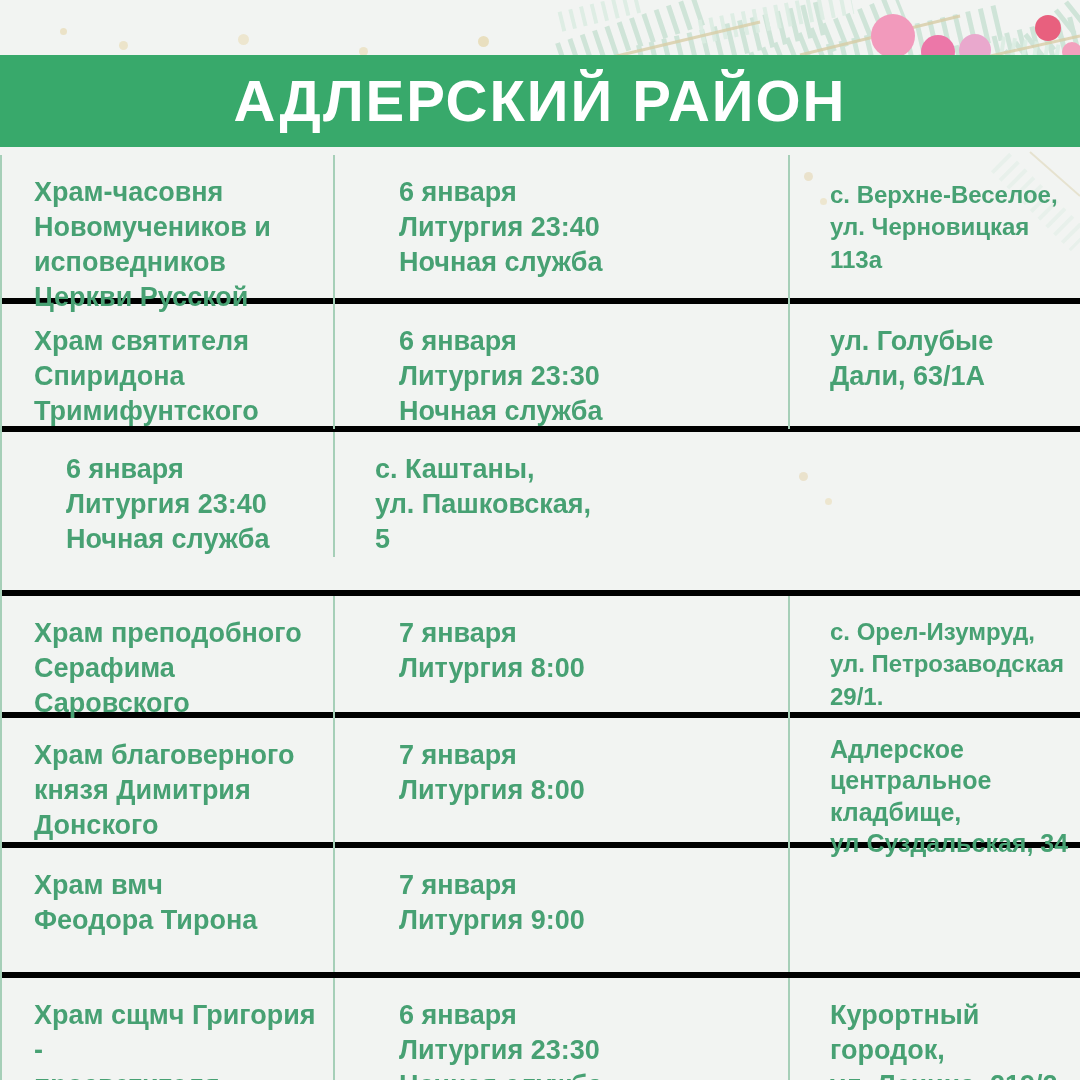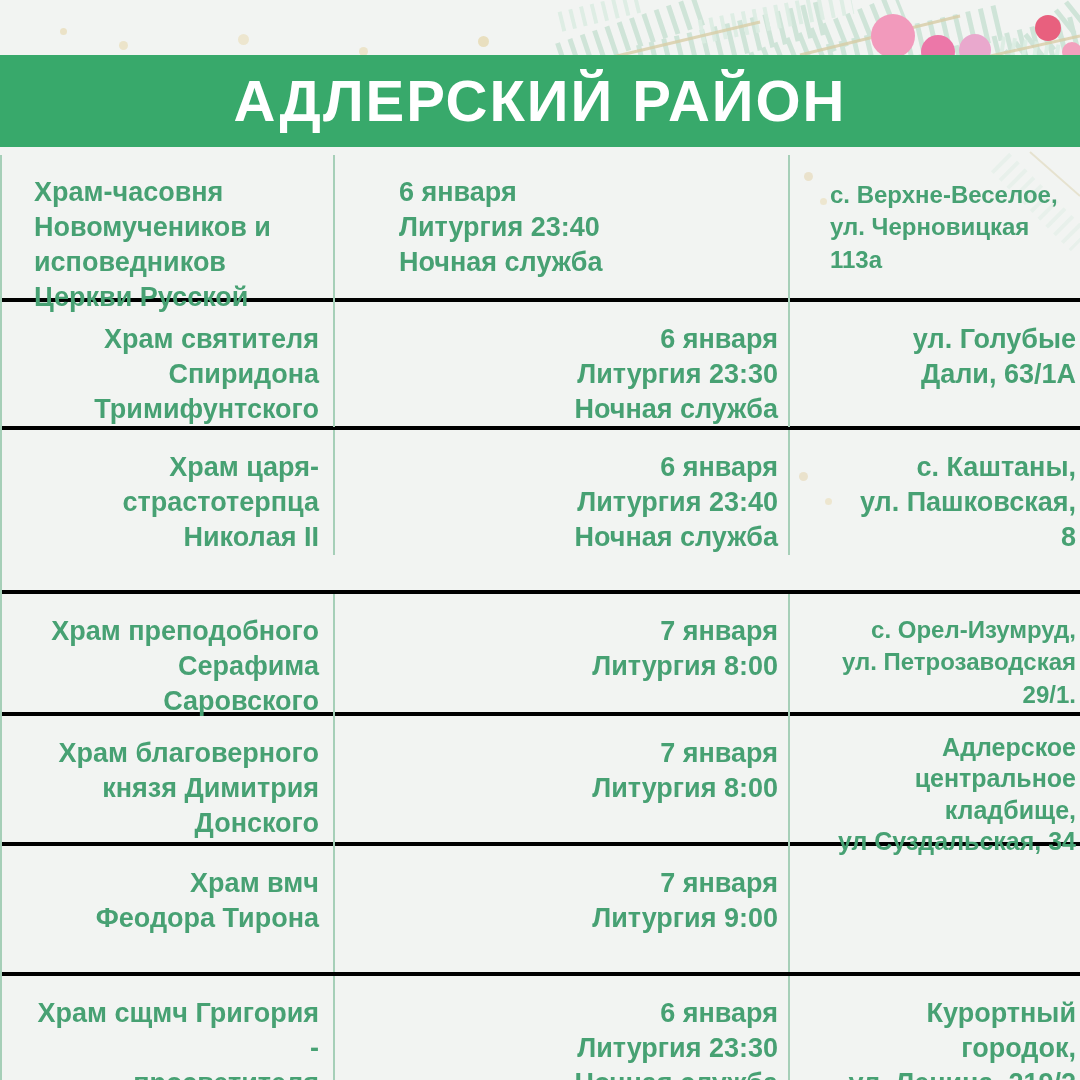--- a/index.html
+++ b/index.html
@@ -37,21 +37,21 @@
     transform:translateY(-1px);
     text-align:center;
   }
 
   
   .table {
     position:absolute; top:155px; left:0; width:1080px; z-index:2;
     border-left:2px solid #a6cfb8; box-sizing:border-box;
   }
   .row { display:grid; grid-template-columns:333px 455px 290px; box-sizing:border-box; }
-  .row + .row { border-top:4px solid #000000;text-align:right; }
+  .row + .row { border-top:6px solid #000000; }
   .row:nth-child(1) { height:143px; }
   .row:nth-child(2) { height:128px; }
   .row:nth-child(3) { height:128px; }
   .row:nth-child(4) { height:122px;margin-top:36px; }
   .row:nth-child(5) { height:130px; }
   .row:nth-child(6) { height:130px; }
   .row:nth-child(7) { height:152px; }
   .cell {
     box-sizing:border-box; padding-top:20px;
     white-space:pre-line;
@@ -128,29 +128,26 @@
 Спиридона
 Тримифунтского</div>
       <div class="cell c2">6 января
 Литургия 23:30
 Ночная служба</div>
       <div class="cell c3">ул. Голубые
 Дали, 63/1А</div>
     </div>
 
     <div class="row">
-      <div class="cell c1">Храм царя-
-страстотерпца
-Николая II</div>
       <div class="cell c2">6 января
 Литургия 23:40
 Ночная служба</div>
       <div class="cell c3">с. Каштаны,
 ул. Пашковская,
-8</div>
+5</div>
     </div>
 
     <div class="row">
       <div class="cell c1">Храм преподобного
 Серафима
 Саровского</div>
       <div class="cell c2">7 января
 Литургия 8:00</div>
       <div class="cell c3">с. Орел-Изумруд,
 ул. Петрозаводская

